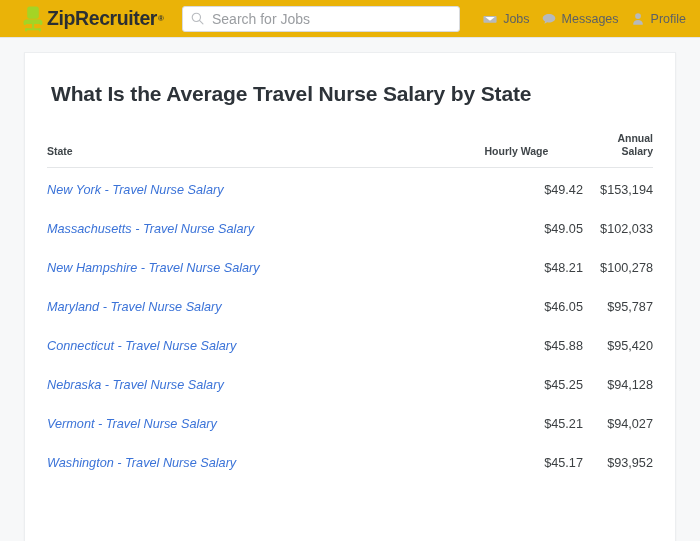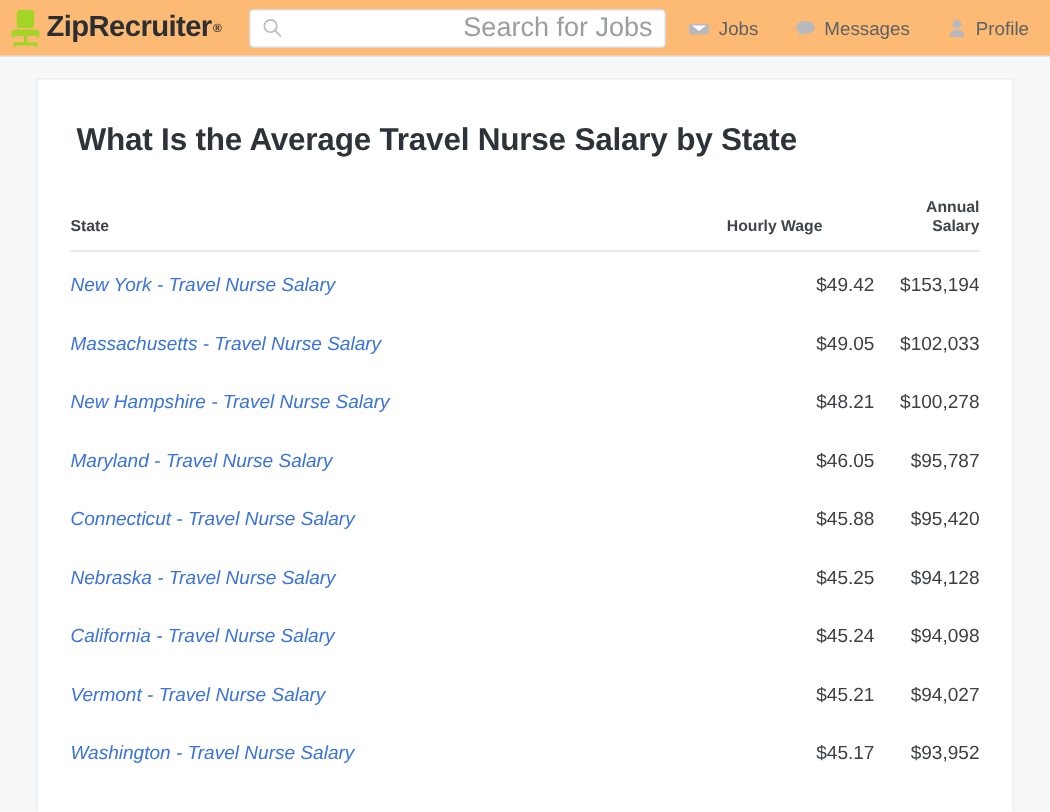--- a/index.html
+++ b/index.html
@@ -11,25 +11,25 @@
     height: 541px;
     overflow: hidden;
     background: #f7f8f9;
     font-family: "Liberation Sans", sans-serif;
     -webkit-font-smoothing: antialiased;
   }
 
   
   .topbar {
     height: 38px;
-    background: #fdba74;
+    background: #eab308;
     border-bottom: 1px solid #e3e5e8;
     display: flex;
     align-items: center;
-    padding: 0 14px 0 6px;
+    padding: 0 14px 0 22px;
     box-sizing: border-box;
     position: relative;
   }
 
   .brand {
     display: flex;
     align-items: center;
     flex: 0 0 auto;
     text-decoration: none;
   }
@@ -72,33 +72,32 @@
     height: 13px;
     flex: 0 0 auto;
     margin-right: 8px;
     display: block;
   }
   .search-input {
     border: 0;
     outline: 0;
     flex: 1 1 auto;
     font-family: "Liberation Sans", sans-serif;
-    font-size: 18px;
+    font-size: 14px;
     color: #333;
     background: transparent;
     padding: 0;
-    text-align: right;
   }
   .search-input::placeholder { color: #9a9da1; }
 
   .nav-items {
     margin-left: auto;
     display: flex;
     align-items: center;
-    gap: 24px;
+    gap: 12px;
   }
   .nav-item {
     display: flex;
     align-items: center;
     gap: 6px;
     text-decoration: none;
     color: #5d6165;
     font-size: 12.5px;
     white-space: nowrap;
   }
@@ -260,25 +259,20 @@
             <td class="cell-state"><a class="state-link" href="#">Connecticut - Travel Nurse Salary</a></td>
             <td class="cell-hourly">$45.88</td>
             <td class="cell-annual">$95,420</td>
           </tr>
           <tr>
             <td class="cell-state"><a class="state-link" href="#">Nebraska - Travel Nurse Salary</a></td>
             <td class="cell-hourly">$45.25</td>
             <td class="cell-annual">$94,128</td>
           </tr>
           <tr>
-            <td class="cell-state"><a class="state-link" href="#">California - Travel Nurse Salary</a></td>
-            <td class="cell-hourly">$45.24</td>
-            <td class="cell-annual">$94,098</td>
-          </tr>
-          <tr>
             <td class="cell-state"><a class="state-link" href="#">Vermont - Travel Nurse Salary</a></td>
             <td class="cell-hourly">$45.21</td>
             <td class="cell-annual">$94,027</td>
           </tr>
           <tr>
             <td class="cell-state"><a class="state-link" href="#">Washington - Travel Nurse Salary</a></td>
             <td class="cell-hourly">$45.17</td>
             <td class="cell-annual">$93,952</td>
           </tr>
         </tbody>

